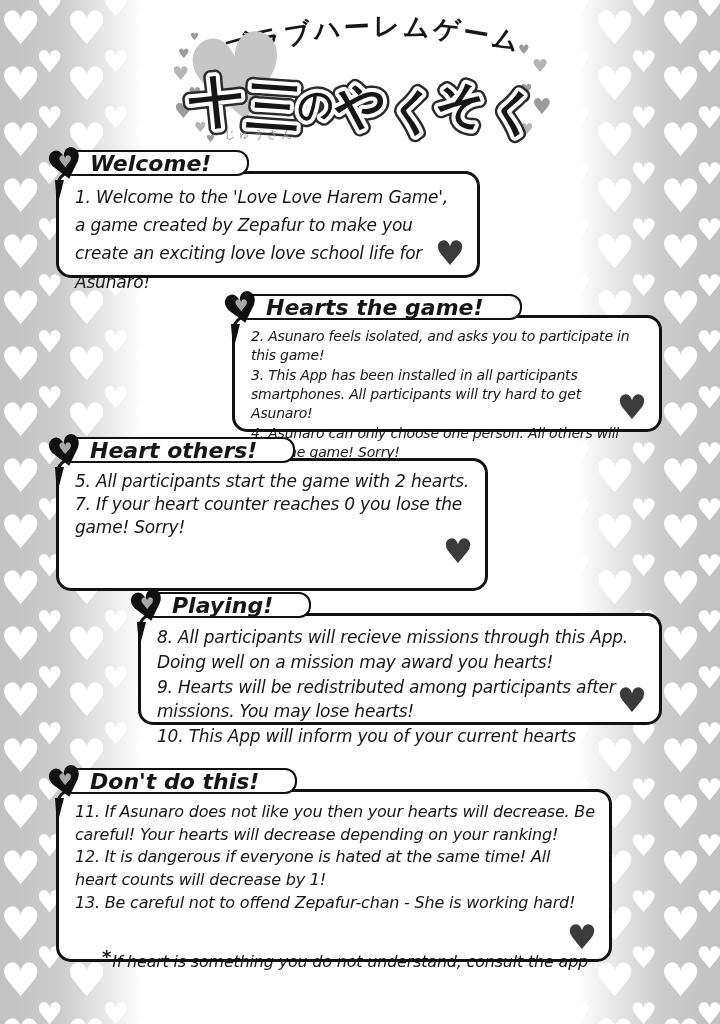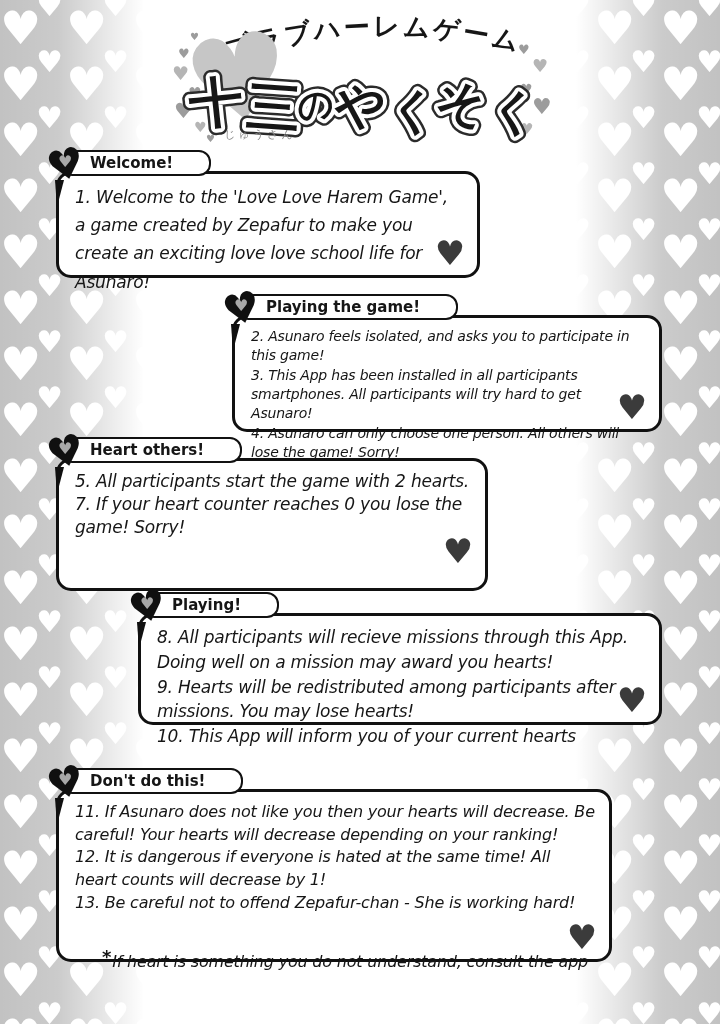--- a/index.html
+++ b/index.html
@@ -24,21 +24,21 @@
   .mt-face{fill:var(--ink)}
   .furi{fill:#8a8a8a;font-size:11px;letter-spacing:3px}
   .deco{fill:var(--deco_heart_gray)}
   .deco.lt{fill:#b5b5b5}
 
   
   .panel{position:absolute;z-index:2}
   .tab{position:absolute;top:0;left:10px;z-index:2;background:#fff;
     border:2.5px solid var(--panel_border);border-radius:12px 12px 12px 6px;
     padding:1px 36px 2px 22px;height:26px;white-space:nowrap}
-  .tab-label{font-size:15px;font-weight:bold;color:var(--ink);line-height:21px}
+  .tab-label{font-size:22px;font-weight:bold;font-style:italic;color:var(--ink);line-height:21px}
   .box{position:absolute;top:21px;left:0;right:0;background:#fff;z-index:1;
     border:3px solid var(--panel_border);border-radius:15px;
     padding:9px 14px 17px 16px;color:var(--ink);font-style:italic;letter-spacing:-0.2px}
   .box p{margin:0}
   .bheart{position:absolute;right:12px;bottom:5px;font-size:34px;line-height:1;
     color:var(--accent_heart_dark);font-style:normal}
   .corner{position:absolute;left:-9px;top:-6px;z-index:3;width:46px;height:64px;pointer-events:none}
   .c-big{position:absolute;left:0;top:0;font-size:42px;line-height:1;
     color:var(--corner_heart_black);transform:rotate(-14deg)}
   .c-small{position:absolute;left:11px;top:10px;font-size:16px;line-height:1;color:var(--corner_heart_gray)}
@@ -128,21 +128,21 @@
     </div>
     <span class="corner">
       <span class="c-big">♥</span>
       <span class="c-small">♥</span>
       <span class="c-tail"></span>
     </span>
   </section>
 
   <section class="panel p2">
     <div class="tab">
-      <span class="tab-label">Playing the game!</span>
+      <span class="tab-label">Hearts the game!</span>
     </div>
     <div class="box">
       <p>2. Asunaro feels isolated, and asks you to participate in this game!</p>
       <p>3. This App has been installed in all participants smartphones. All participants will try hard to get Asunaro!</p>
       <p>4. Asunaro can only choose one person. All others will lose the game! Sorry!</p>
       <span class="bheart">♥</span>
     </div>
     <span class="corner">
       <span class="c-big">♥</span>
       <span class="c-small">♥</span>

